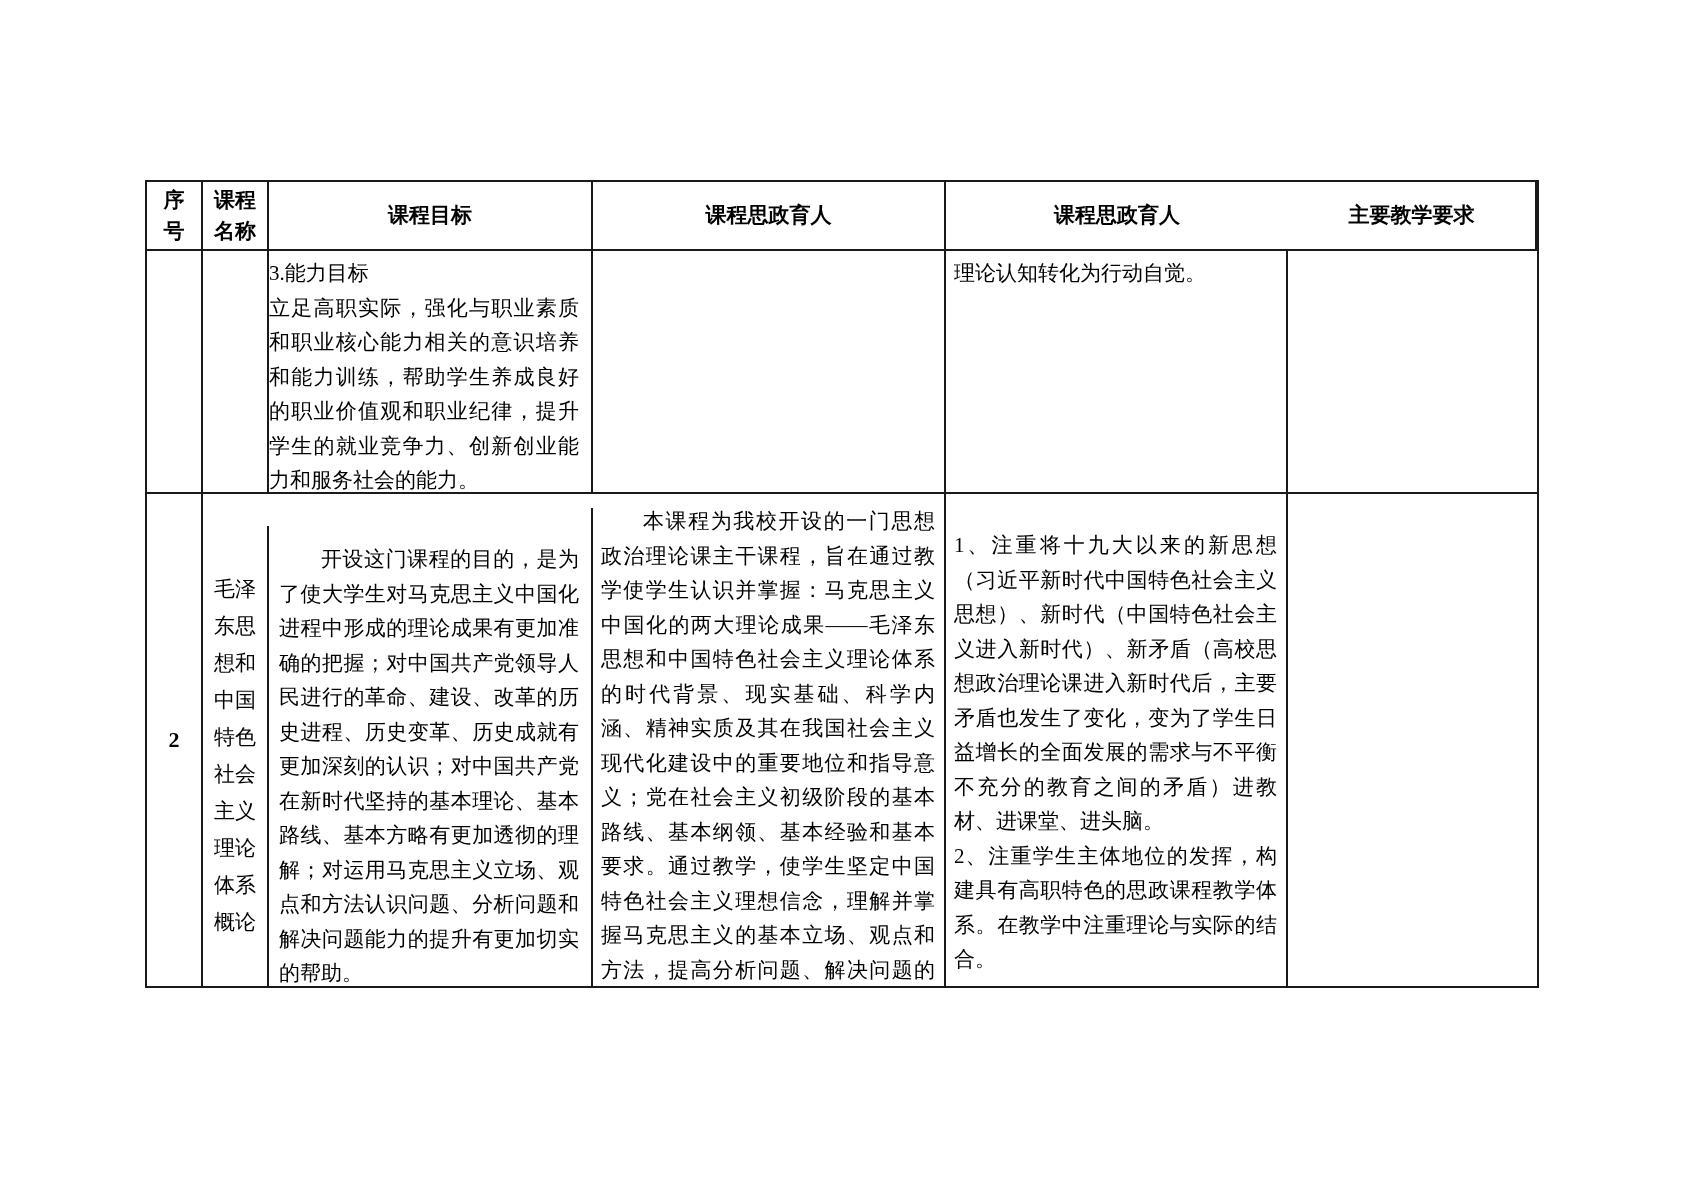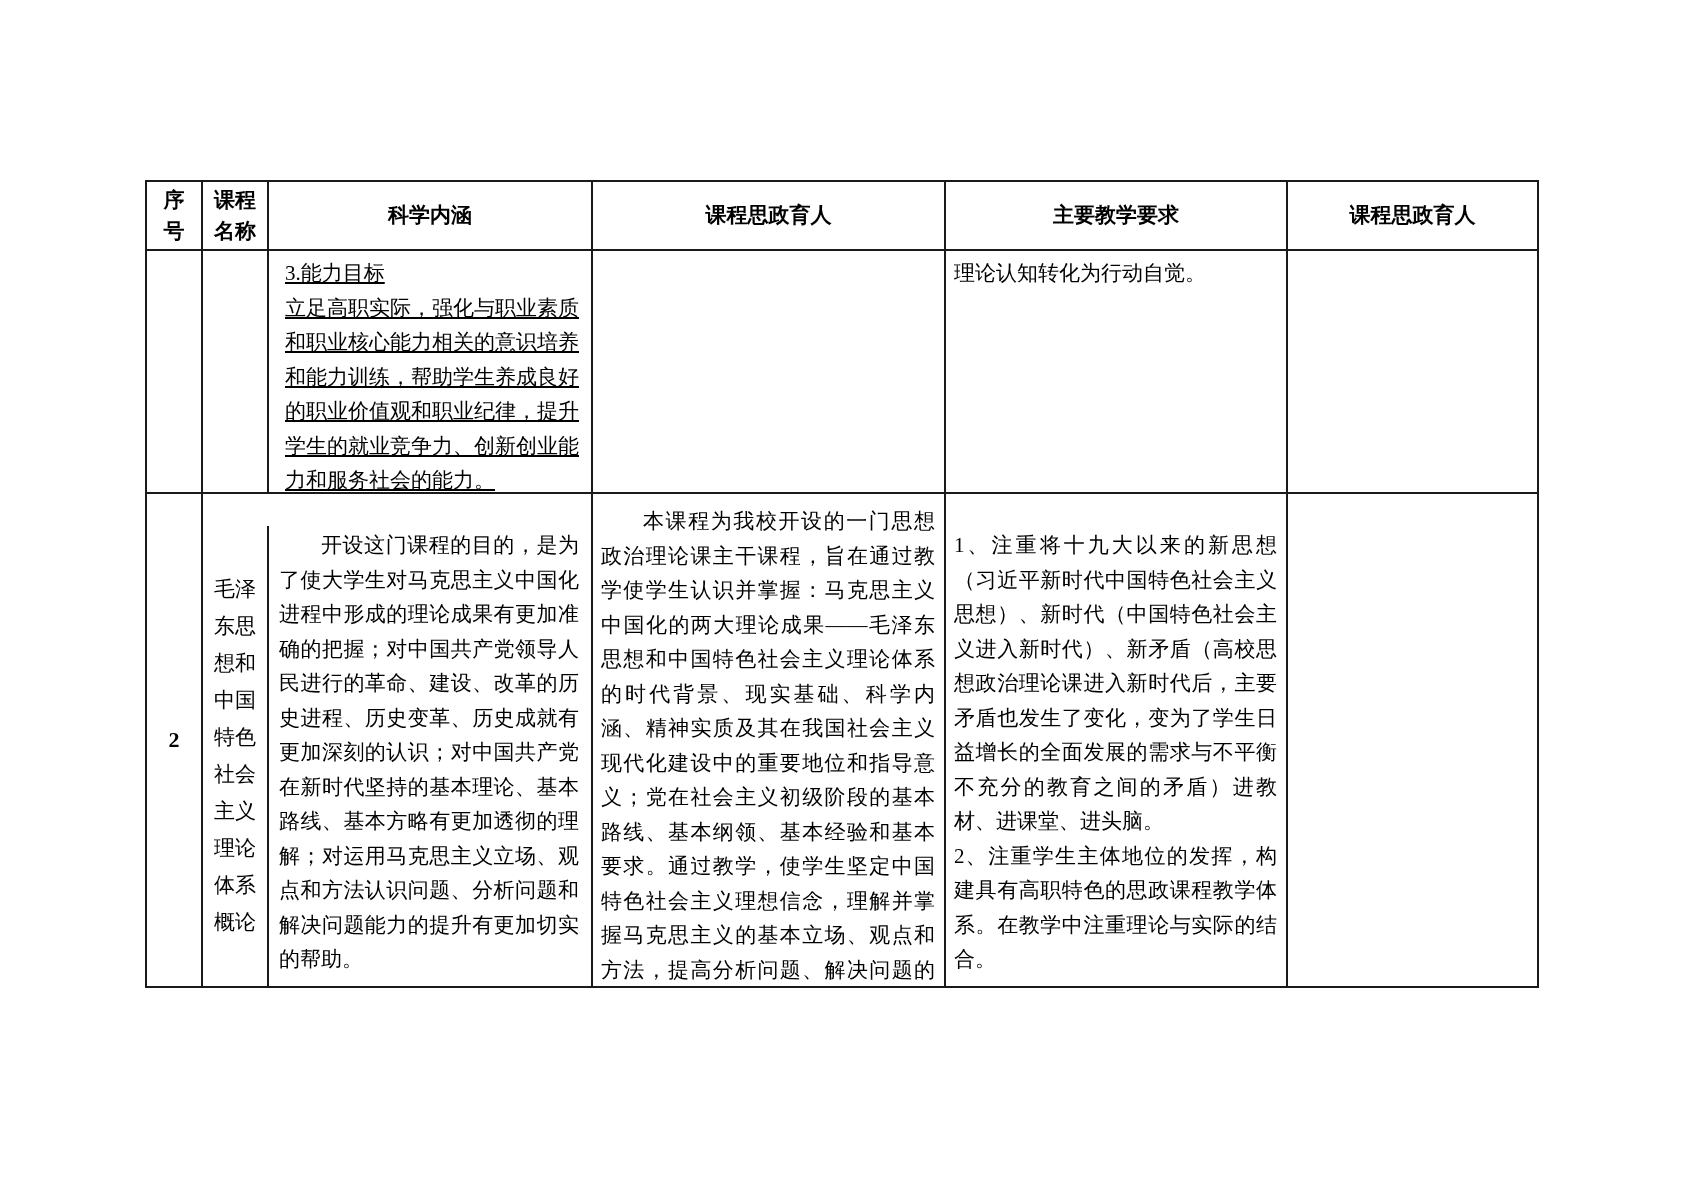--- a/index.html
+++ b/index.html
@@ -45,23 +45,22 @@
     line-height: 31px;
     white-space: pre-line;
   }
   .body-txt {
     font-size: 21px;
     line-height: 34.5px;
     text-align: justify;
     text-justify: inter-ideograph;
   }
   .obj1 {
-    padding: 5px 12px 0 16px;
+    padding: 5px 12px 0 0;
     white-space: pre-line;
-    text-decoration: underline;
   }
   .req1 {
     padding: 5px 10px 10px 8px;
   }
   .seq2 {
     display: flex;
     align-items: center;
     justify-content: center;
     font-weight: bold;
     font-size: 22px;
@@ -72,43 +71,44 @@
     justify-content: center;
     text-align: center;
     font-size: 21px;
     line-height: 37px;
     padding: 0 9px;
     margin-top: 32px;
   }
   .obj2 {
     padding: 34px 12px 0 10px;
     text-indent: 2em;
+    margin-top: 14px;
   }
   .cont2 {
     padding: 10px 9px 0 8px;
     text-indent: 2em;
   }
   .req2 {
     padding: 34px 9px 12px 8px;
     white-space: pre-line;
   }
 </style>
 </head>
 <body>
 
 <div class="tbl">
 
   <div class="c h">序
 号</div>
   <div class="c h">课程
 名称</div>
-  <div class="c h">科学内涵</div>
+  <div class="c h">课程目标</div>
   <div class="c h">课程思政育人</div>
+  <div class="c h lc">课程思政育人</div>
   <div class="c h">主要教学要求</div>
-  <div class="c h lc">课程思政育人</div>
 
   <div class="c"></div>
   <div class="c"></div>
   <div class="c body-txt obj1">3.能力目标
 立足高职实际，强化与职业素质和职业核心能力相关的意识培养和能力训练，帮助学生养成良好的职业价值观和职业纪律，提升学生的就业竞争力、创新创业能力和服务社会的能力。</div>
   <div class="c"></div>
   <div class="c body-txt req1">理论认知转化为行动自觉。</div>
   <div class="c lc"></div>
 
   <div class="c lr seq2">2</div>

